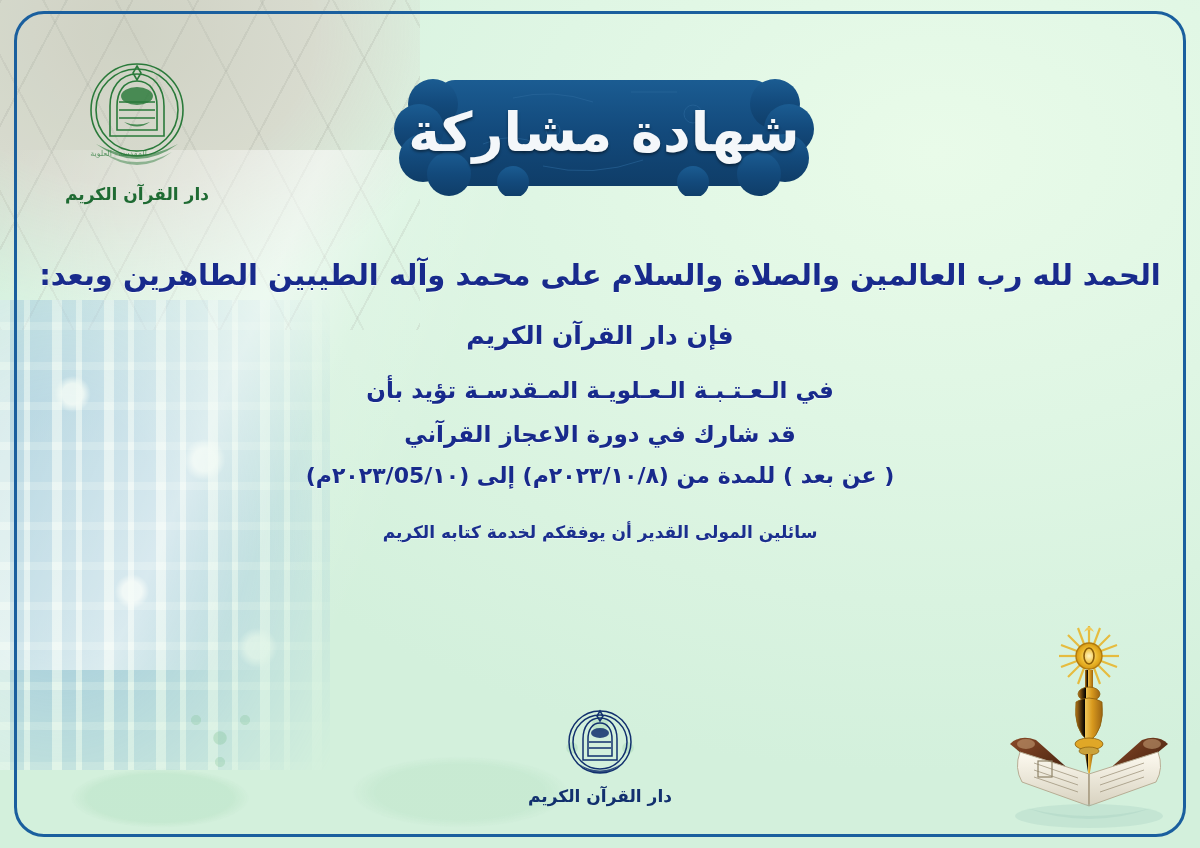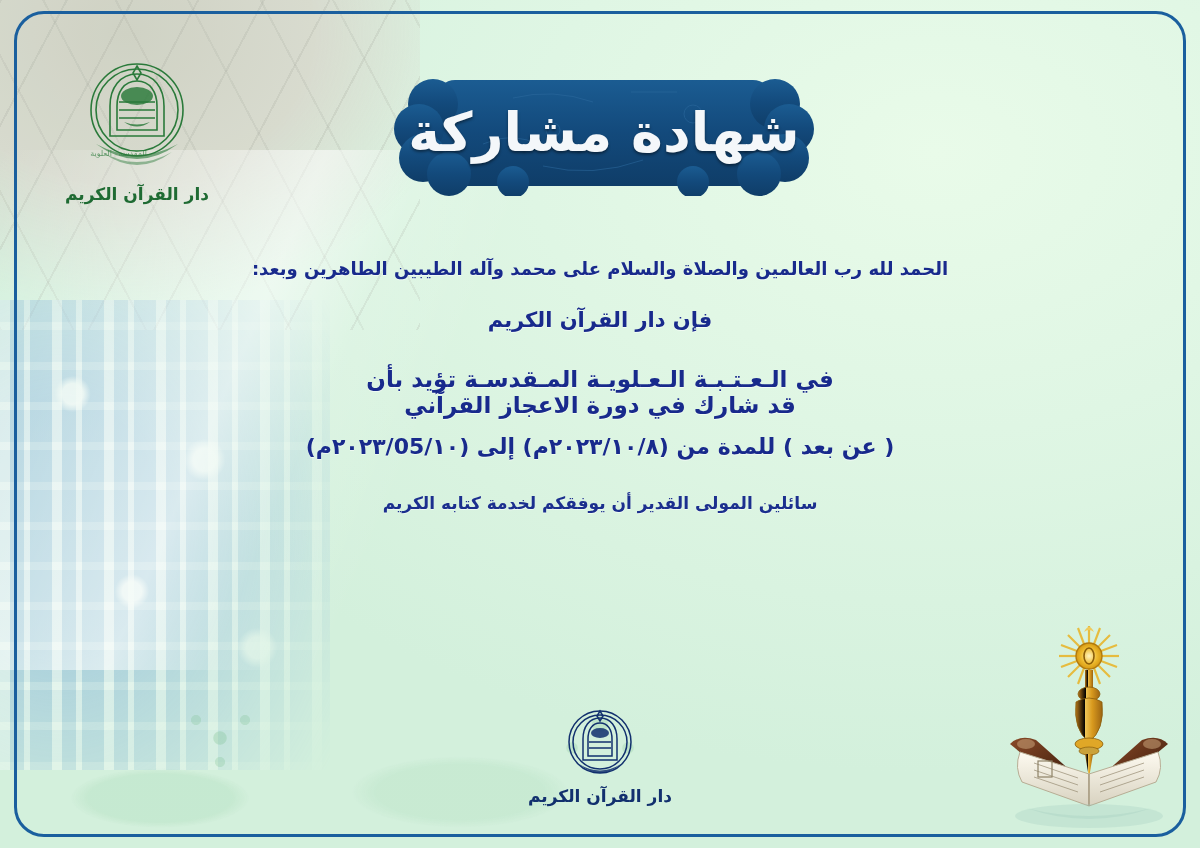--- a/index.html
+++ b/index.html
@@ -142,23 +142,23 @@
     position: absolute;
     left: 0; right: 0; top: 258px;
     text-align: center;
     color: #1b2f8e;
   }
   .line {
     font-weight: bold;
     color: #182a8c;
     text-shadow: 0 1px 0 rgba(255,255,255,.55);
   }
-  .line-1 { font-size: 18px; margin-bottom: 29px; }
-  .line-2 { font-size: 21px; margin-bottom: 34px; }
-  .line-3 { font-size: 23px; letter-spacing: 1px; }
+  .line-1 { font-size: 29px; margin-bottom: 29px; }
+  .line-2 { font-size: 25px; margin-bottom: 27px; }
+  .line-3 { font-size: 23px; letter-spacing: 1px; margin-bottom: 18px; }
 
   .name-box {
     width: 485px;
     height: 54px;
     margin: 0 auto 24px auto;
     border: 2px solid #34506b;
     border-radius: 14px;
     background: linear-gradient(180deg, #cfe2f7 0%, #bcd8f4 45%, #a9c9ef 100%);
     box-shadow: 0 2px 4px rgba(40,70,100,.25), inset 0 1px 0 rgba(255,255,255,.7);
     display: flex;

